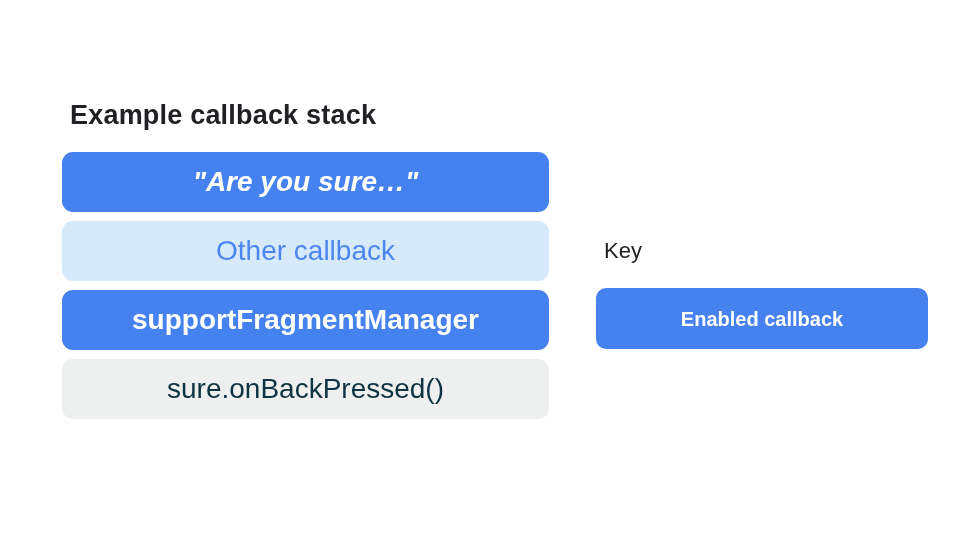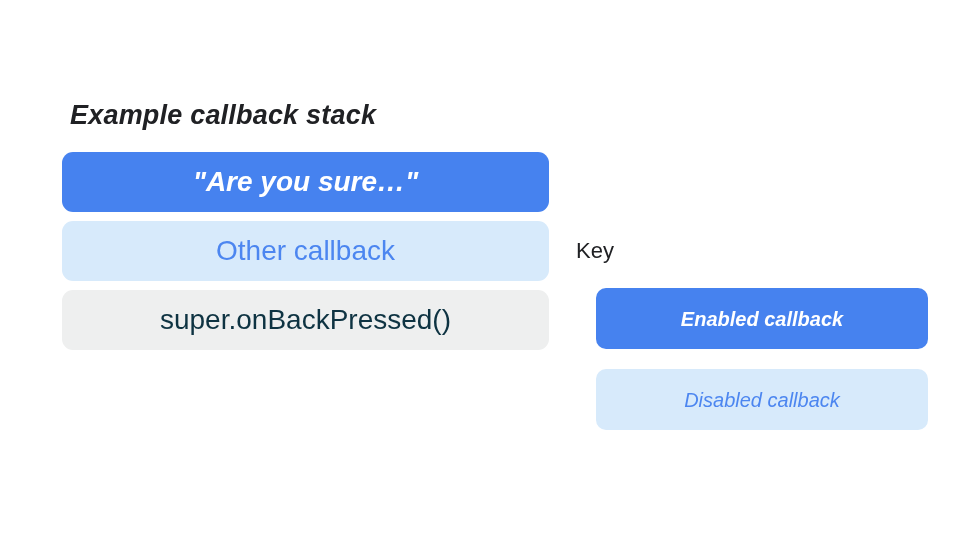--- a/index.html
+++ b/index.html
@@ -19,21 +19,20 @@
   
   .page-title {
     position: absolute;
     left: 70px;
     top: 100px;
     margin: 0;
     font-size: 27px;
     font-weight: 600;
     letter-spacing: 0.2px;
     color: var(--title-text, #202124);
-    font-style: italic;
   }
 
   
   .stack {
     position: absolute;
     left: 62px;
     top: 152px;
     width: 487px;
     display: flex;
     flex-direction: column;
@@ -67,36 +66,35 @@
   .quote-part {
     font-style: italic;
   }
   .rest-part {
     margin-left: 0.32em;
   }
 
   
   .key-title {
     position: absolute;
-    left: 576px;
+    left: 604px;
     top: 238px;
     margin: 0;
     font-size: 22px;
     font-weight: 400;
     color: var(--title-text, #202124);
   }
   .key {
     position: absolute;
     left: 596px;
     top: 288px;
     width: 332px;
     display: flex;
     flex-direction: column;
-    gap: 20px;
-    font-style: italic;
+    gap: 10px;
   }
   .key .box {
     height: 61px;
     border-radius: 10px;
     font-size: 20px;
   }
 </style>
 </head>
 <body>
 
@@ -106,29 +104,29 @@
 
   <div class="stack">
 
     <div class="box enabled">
       <span class="quote-part">"Are you sure…"</span>
     </div>
 
     <div class="box disabled">Other callback</div>
 
 
+    <div class="box enabled">supportFragmentManager</div>
 
-    <div class="box system">super.onBackPressed()</div>
+    <div class="box system">sure.onBackPressed()</div>
 
   </div>
 
   <h2 class="key-title">Key</h2>
 
   <div class="key">
 
     <div class="box enabled">Enabled callback</div>
 
-    <div class="box disabled">Disabled callback</div>
 
 
   </div>
 
 </div>
 
 </body></html>

